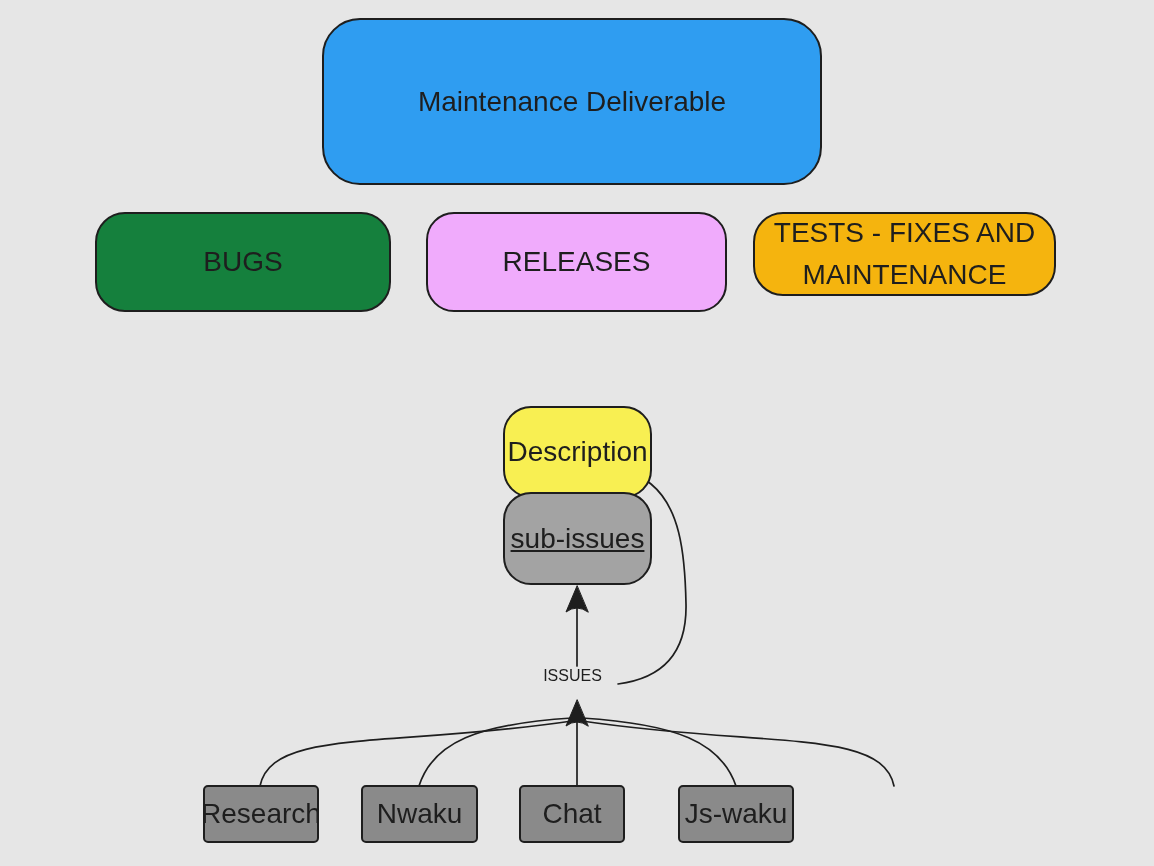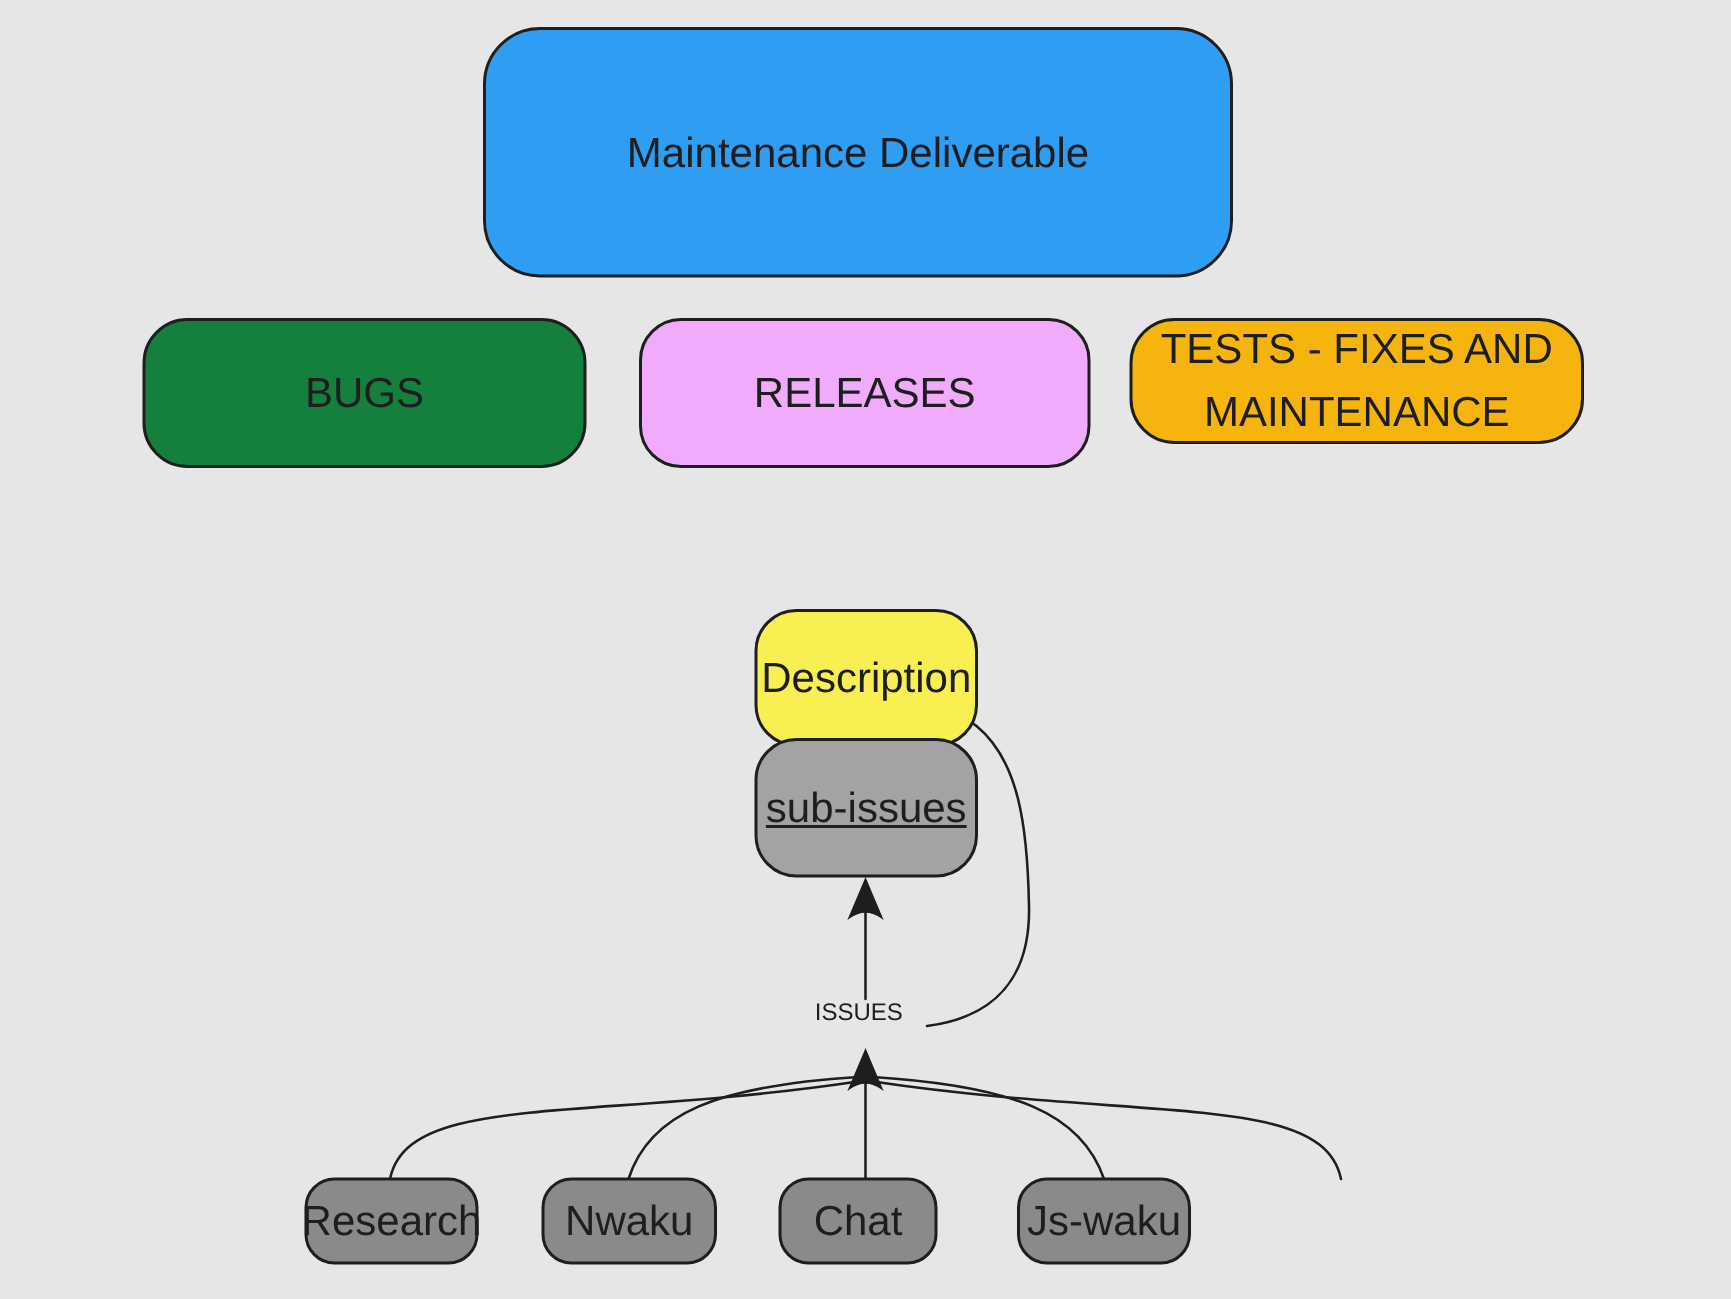--- a/index.html
+++ b/index.html
@@ -26,21 +26,21 @@
     color: #1E1E1E;
     font-size: 28px;
     line-height: 1.5;
   }
   .node-root        { left:322px; top:18px;  width:500px; height:167px; border-radius:38px; }
   .node-bugs        { left:95px;  top:212px; width:296px; height:100px; border-radius:30px; }
   .node-releases    { left:426px; top:212px; width:301px; height:100px; border-radius:30px; }
   .node-tests       { left:753px; top:212px; width:303px; height:84px; border-radius:30px; padding:0 14px; }
   .node-description { left:503px; top:358px; width:149px; height:92px;  border-radius:28px;margin-top:48px; }
   .node-subissues   { left:503px; top:492px; width:149px; height:93px;  border-radius:28px; }
-  .node-leaf        { top:785px; height:58px; border-radius:20px; }
+  .node-leaf        { top:785px; height:58px; border-radius:5px; }
   .node-research    { left:203px; width:116px; }
   .node-nwaku       { left:361px; width:117px; }
   .node-chat        { left:519px; width:106px; }
   .node-jswaku      { left:678px; width:116px; }
   .node-vac         { left:836px; width:117px; }
   .issues-label {
     position: absolute;
     left: 500px;
     top: 667px;
     width: 145px;

